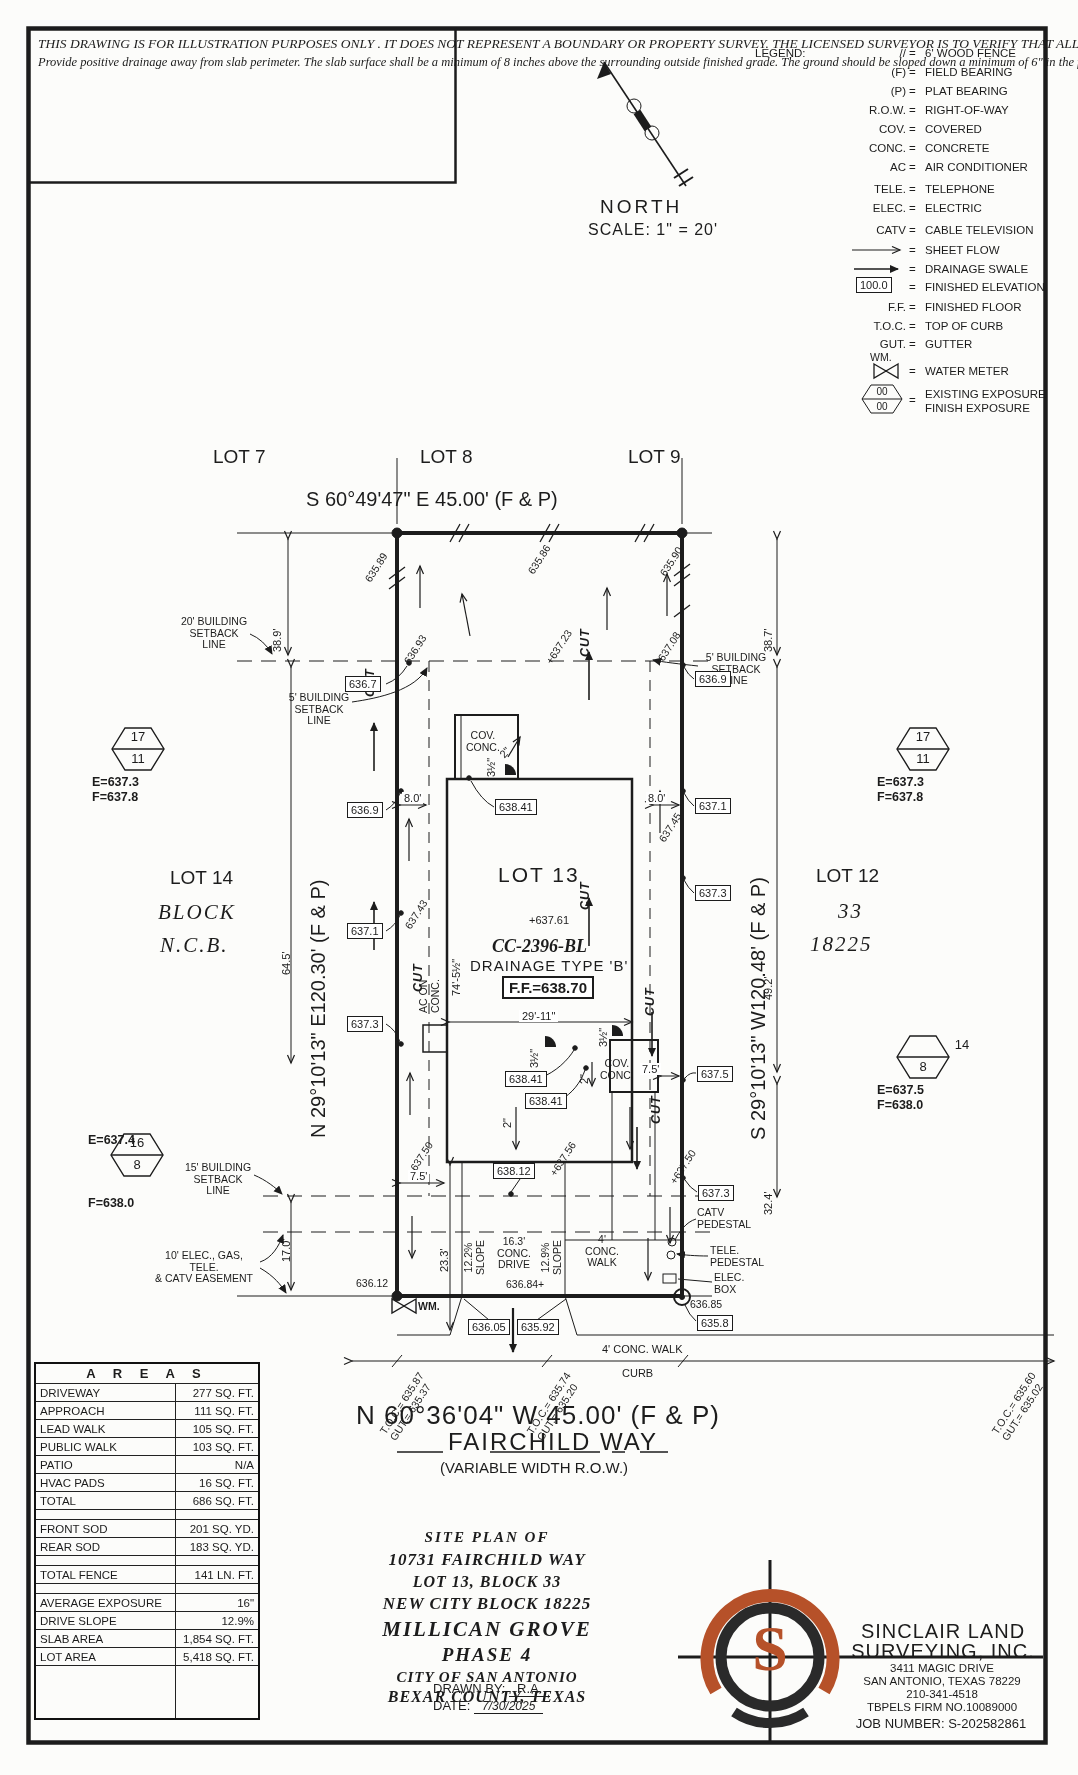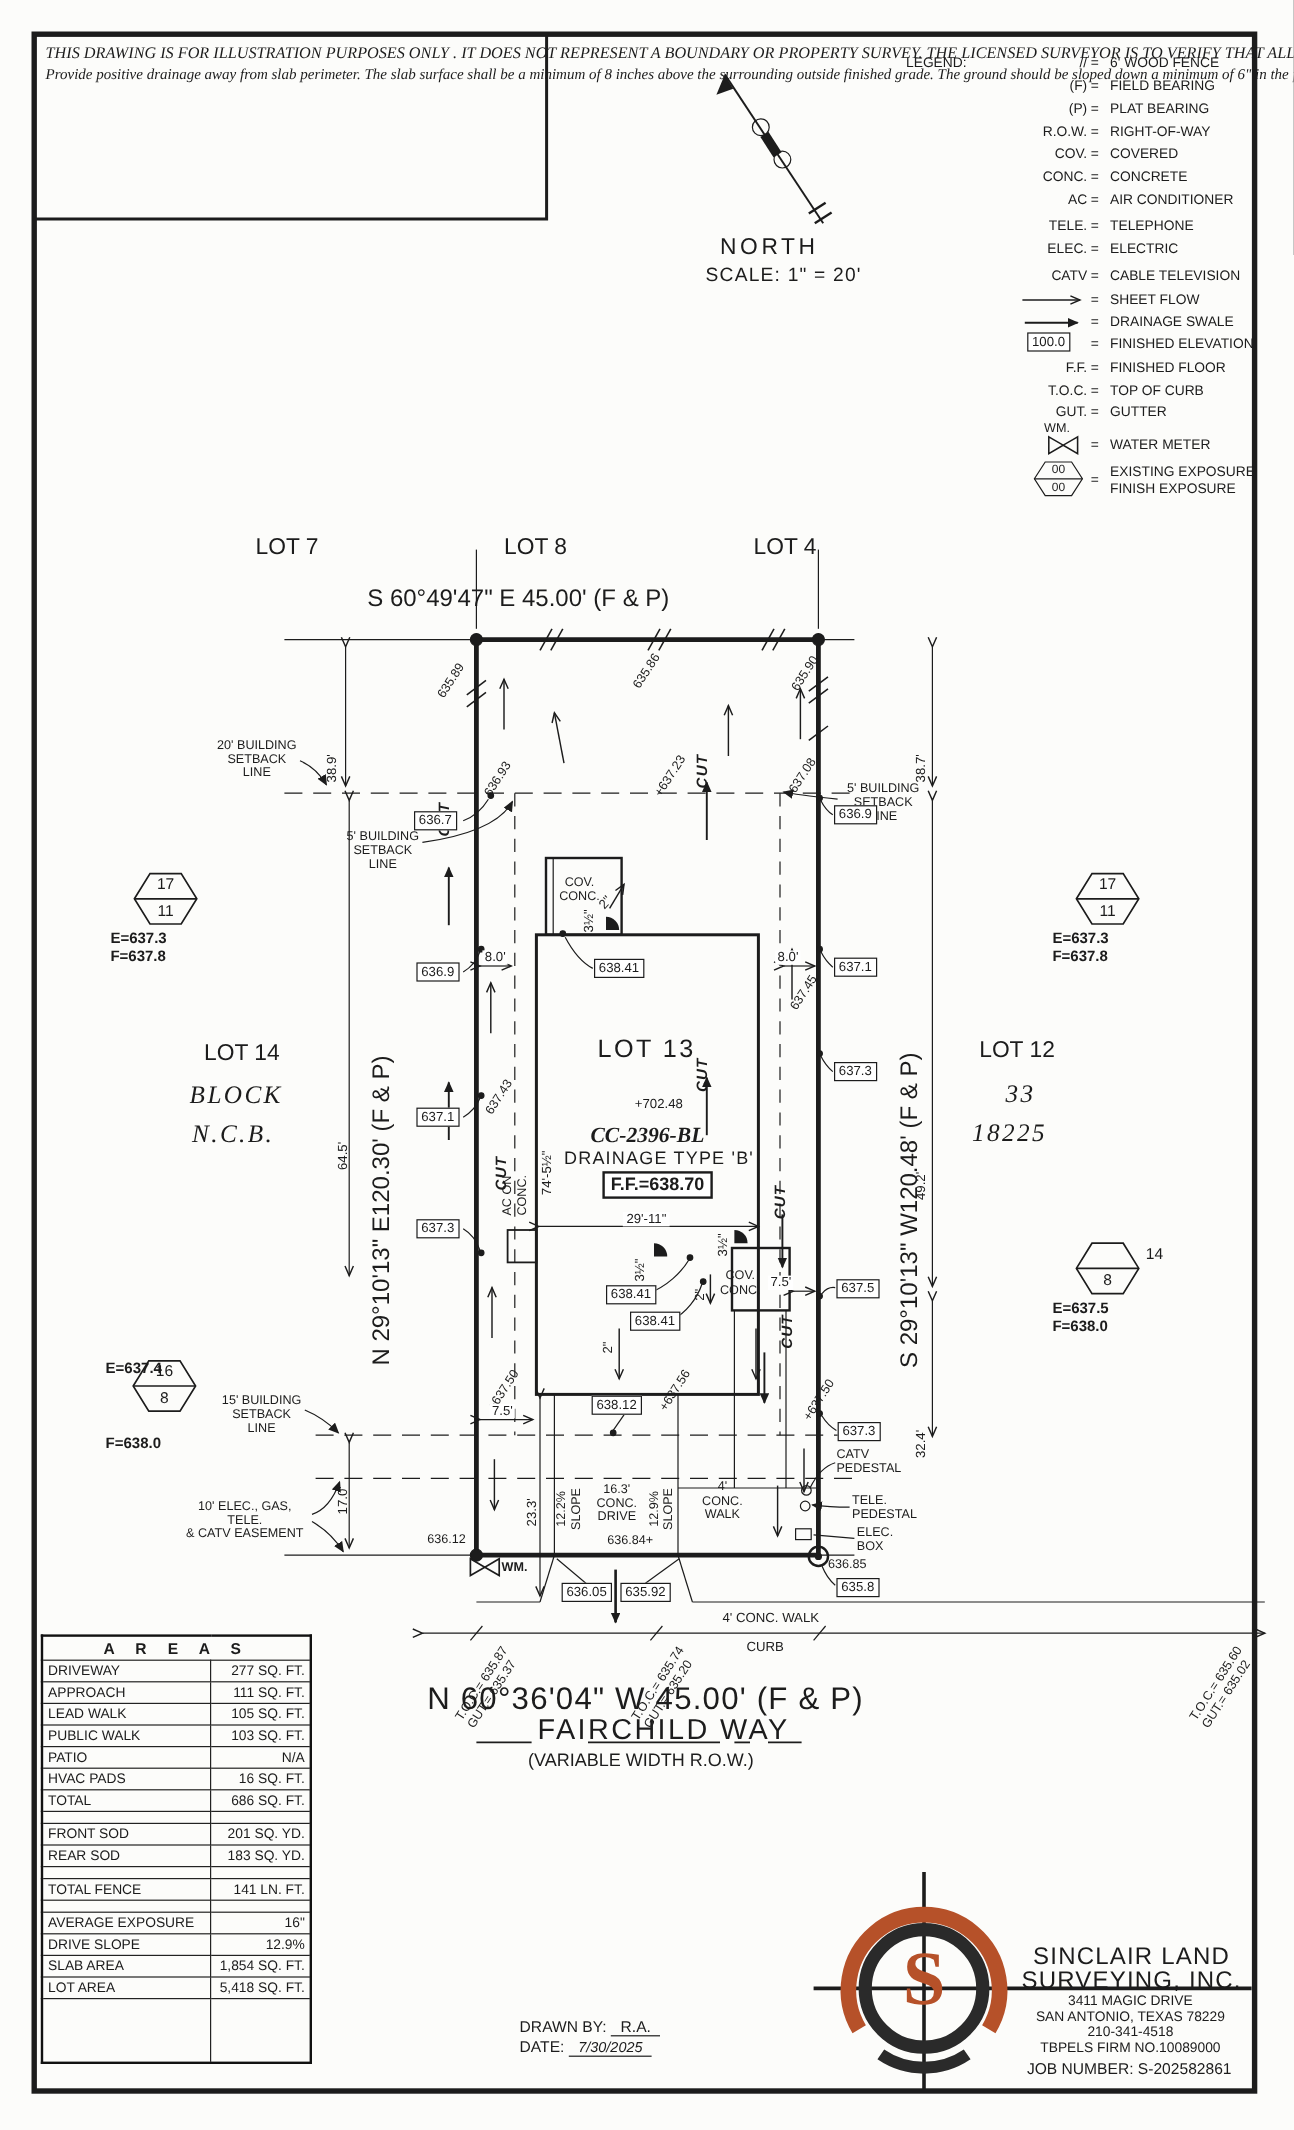--- a/index.html
+++ b/index.html
@@ -316,21 +316,21 @@
     <span class="a lgd" style="left:909px;top:365px">=</span>
     <span class="a lgd" style="left:925px;top:365px">WATER METER</span>
   <span class="a t10 ctr" style="left:868px;top:386px;width:28px">00</span>
   <span class="a t10 ctr" style="left:868px;top:401px;width:28px">00</span>
   <span class="a lgd" style="left:909px;top:394px">=</span>
   <span class="a lgd" style="left:925px;top:388px">EXISTING EXPOSURE</span>
   <span class="a lgd" style="left:925px;top:402px">FINISH EXPOSURE</span>
 
   <div class="a t19" style="left:213px;top:447px">LOT 7</div>
   <div class="a t19" style="left:420px;top:447px">LOT 8</div>
-  <div class="a t19" style="left:628px;top:447px">LOT 4</div>
+  <div class="a t19" style="left:628px;top:447px">LOT 9</div>
   <div class="a t20" style="left:306px;top:488px">S 60°49'47" E 45.00' (F &amp; P)</div>
   <div class="a t20 v" style="left:307px;top:1138px">N 29°10'13" E120.30' (F &amp; P)</div>
   <div class="a t20 v" style="left:747px;top:1140px">S 29°10'13" W120.48' (F &amp; P)</div>
   <div class="a t19" style="left:170px;top:868px">LOT 14</div>
   <div class="a ser it t21" style="left:158px;top:901px">BLOCK</div>
   <div class="a ser it t21" style="left:160px;top:934px">N.C.B.</div>
   <div class="a t19" style="left:816px;top:866px">LOT 12</div>
   <div class="a ser it t21" style="left:838px;top:900px">33</div>
   <div class="a ser it t21" style="left:810px;top:933px">18225</div>
   <div class="a t21" style="left:498px;top:864px">LOT 13</div>
@@ -387,21 +387,21 @@
   <div class="a t105 pre ctr" style="left:580px;top:1234px;width:44px">4'
 CONC.
 WALK</div>
   <div class="a t105 pre v ctr" style="left:463px;top:1275px">12.2%
 SLOPE</div>
   <div class="a t105 pre v ctr" style="left:540px;top:1275px">12.9%
 SLOPE</div>
   <div class="a t11" style="left:602px;top:1343px">4' CONC. WALK</div>
   <div class="a t11" style="left:622px;top:1367px">CURB</div>
 
-  <div class="a t11" style="left:529px;top:914px">+702.48</div>
+  <div class="a t11" style="left:529px;top:914px">+637.61</div>
   <div class="a ser it b" style="left:492px;top:936px;font-size:18px">CC-2396-BL</div>
   <div class="a t15" style="left:470px;top:958px;letter-spacing:1px">DRAINAGE TYPE 'B'</div>
   <div class="a b" style="left:502px;top:976px;font-size:15px;border:2.5px solid #1c1c1c;padding:1px 5px;background:#fff">F.F.=638.70</div>
   <div class="a t11" style="left:519px;top:1010px;background:#fff;padding:0 3px">29'-11"</div>
   <div class="a t11 v" style="left:450px;top:996px">74'-5½"</div>
 
   <div class="a bx" style="left:345px;top:676px">636.7</div>
   <div class="a bx" style="left:347px;top:802px">636.9</div>
   <div class="a bx" style="left:347px;top:923px">637.1</div>
   <div class="a bx" style="left:347px;top:1016px">637.3</div>
@@ -536,20 +536,30 @@
             <td class="val">5,418 SQ. FT.</td>
           </tr>
       <tr class="tail">
             <td></td>
             <td class="val"></td>
           </tr>
     </tbody>
       </table>
   </div>
 
+  <div class="a ser it b ctr" style="left:337px;top:1529px;width:300px">
+    <div style="font-size:15px;letter-spacing:2px">SITE PLAN OF</div>
+    <div style="font-size:17px;letter-spacing:1px;margin-top:4px">10731 FAIRCHILD WAY</div>
+    <div style="font-size:16px;letter-spacing:1px;margin-top:3px">LOT 13, BLOCK 33</div>
+    <div style="font-size:17px;letter-spacing:1px;margin-top:3px">NEW CITY BLOCK 18225</div>
+    <div style="font-size:21px;letter-spacing:2px;margin-top:3px">MILLICAN GROVE</div>
+    <div style="font-size:19px;letter-spacing:2px;margin-top:2px">PHASE 4</div>
+    <div style="font-size:15px;letter-spacing:1px;margin-top:3px">CITY OF SAN ANTONIO</div>
+    <div style="font-size:16px;letter-spacing:1px;margin-top:2px">BEXAR COUNTY, TEXAS</div>
+  </div>
   <div class="a t13" style="left:433px;top:1682px">
     <span>DRAWN BY:</span>
     <span class="ul">R.A.</span>
   </div>
   <div class="a t13" style="left:433px;top:1699px">
     <span>DATE:</span>
     <span class="ul it" style="font-size:12px">7/30/2025</span>
   </div>
 
   <div class="a b ser" style="left:742px;top:1617px;width:56px;text-align:center;font-size:64px;line-height:64px;color:#b65129">S</div>

